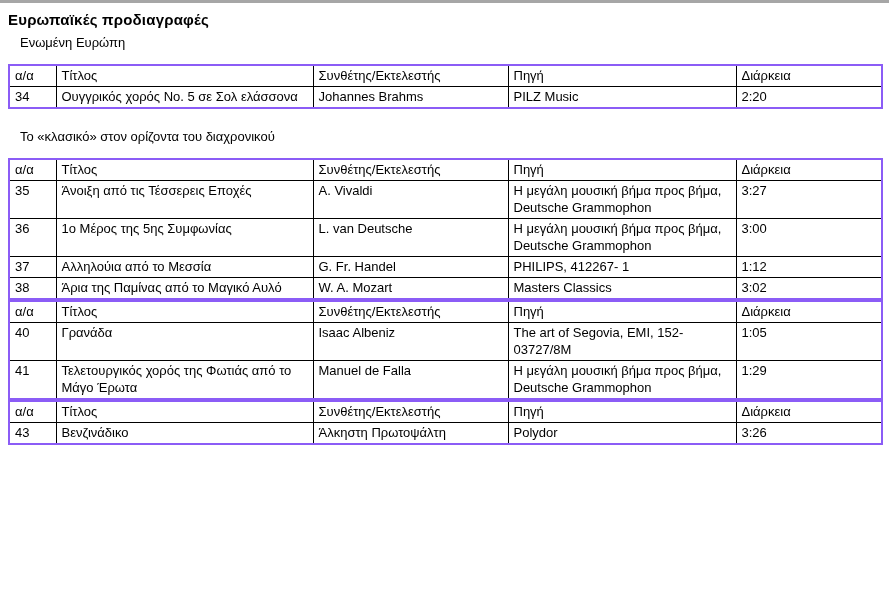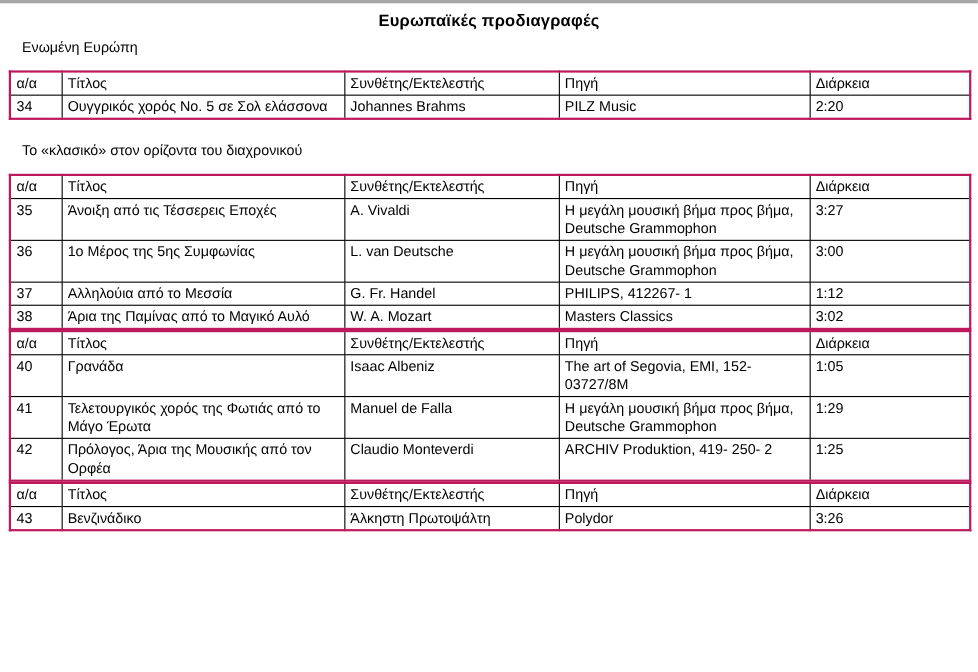--- a/index.html
+++ b/index.html
@@ -15,36 +15,36 @@
     background: #a6a6a6;
     width: 100%;
   }
   .doc {
     width: 873px;
     padding: 5px 8px 10px 8px;
   }
   .title {
     font-size: 15px;
     font-weight: bold;
-    text-align: center;
+    text-align: left;
     margin: 3px 0 0 0;
     letter-spacing: 0.2px;
   }
   .section-heading {
     margin: 7px 0 14px 12px;
     white-space: nowrap;
   }
   .section + .section .section-heading {
     margin-top: 20px;
   }
   table.track-table {
     width: 873px;
     table-layout: fixed;
     border-collapse: collapse;
-    border: 2px solid #be185d;
+    border: 2px solid #8b5cf6;
   }
   table.track-table th,
   table.track-table td {
     border: 1px solid #000000;
     padding: 1px 5px 2px 5px;
     text-align: left;
     vertical-align: top;
     font-weight: normal;
     line-height: 17px;
     overflow: hidden;
@@ -178,27 +178,20 @@
   </tr>
 
   <tr>
     <td>41</td>
     <td>Τελετουργικός χορός της Φωτιάς από το Μάγο Έρωτα</td>
     <td>Manuel de Falla</td>
     <td>Η μεγάλη μουσική βήμα προς βήμα, Deutsche Grammophon</td>
     <td>1:29</td>
   </tr>
 
-  <tr>
-    <td>42</td>
-    <td>Πρόλογος, Άρια της Μουσικής από τον Ορφέα</td>
-    <td>Claudio Monteverdi</td>
-    <td>ARCHIV Produktion, 419- 250- 2</td>
-    <td>1:25</td>
-  </tr>
 </tbody>
     </table>
   </section>
 
   <section class="section">
     <table class="track-table">
       <colgroup>
         <col class="c-num">
             <col class="c-title">
             <col class="c-composer">

